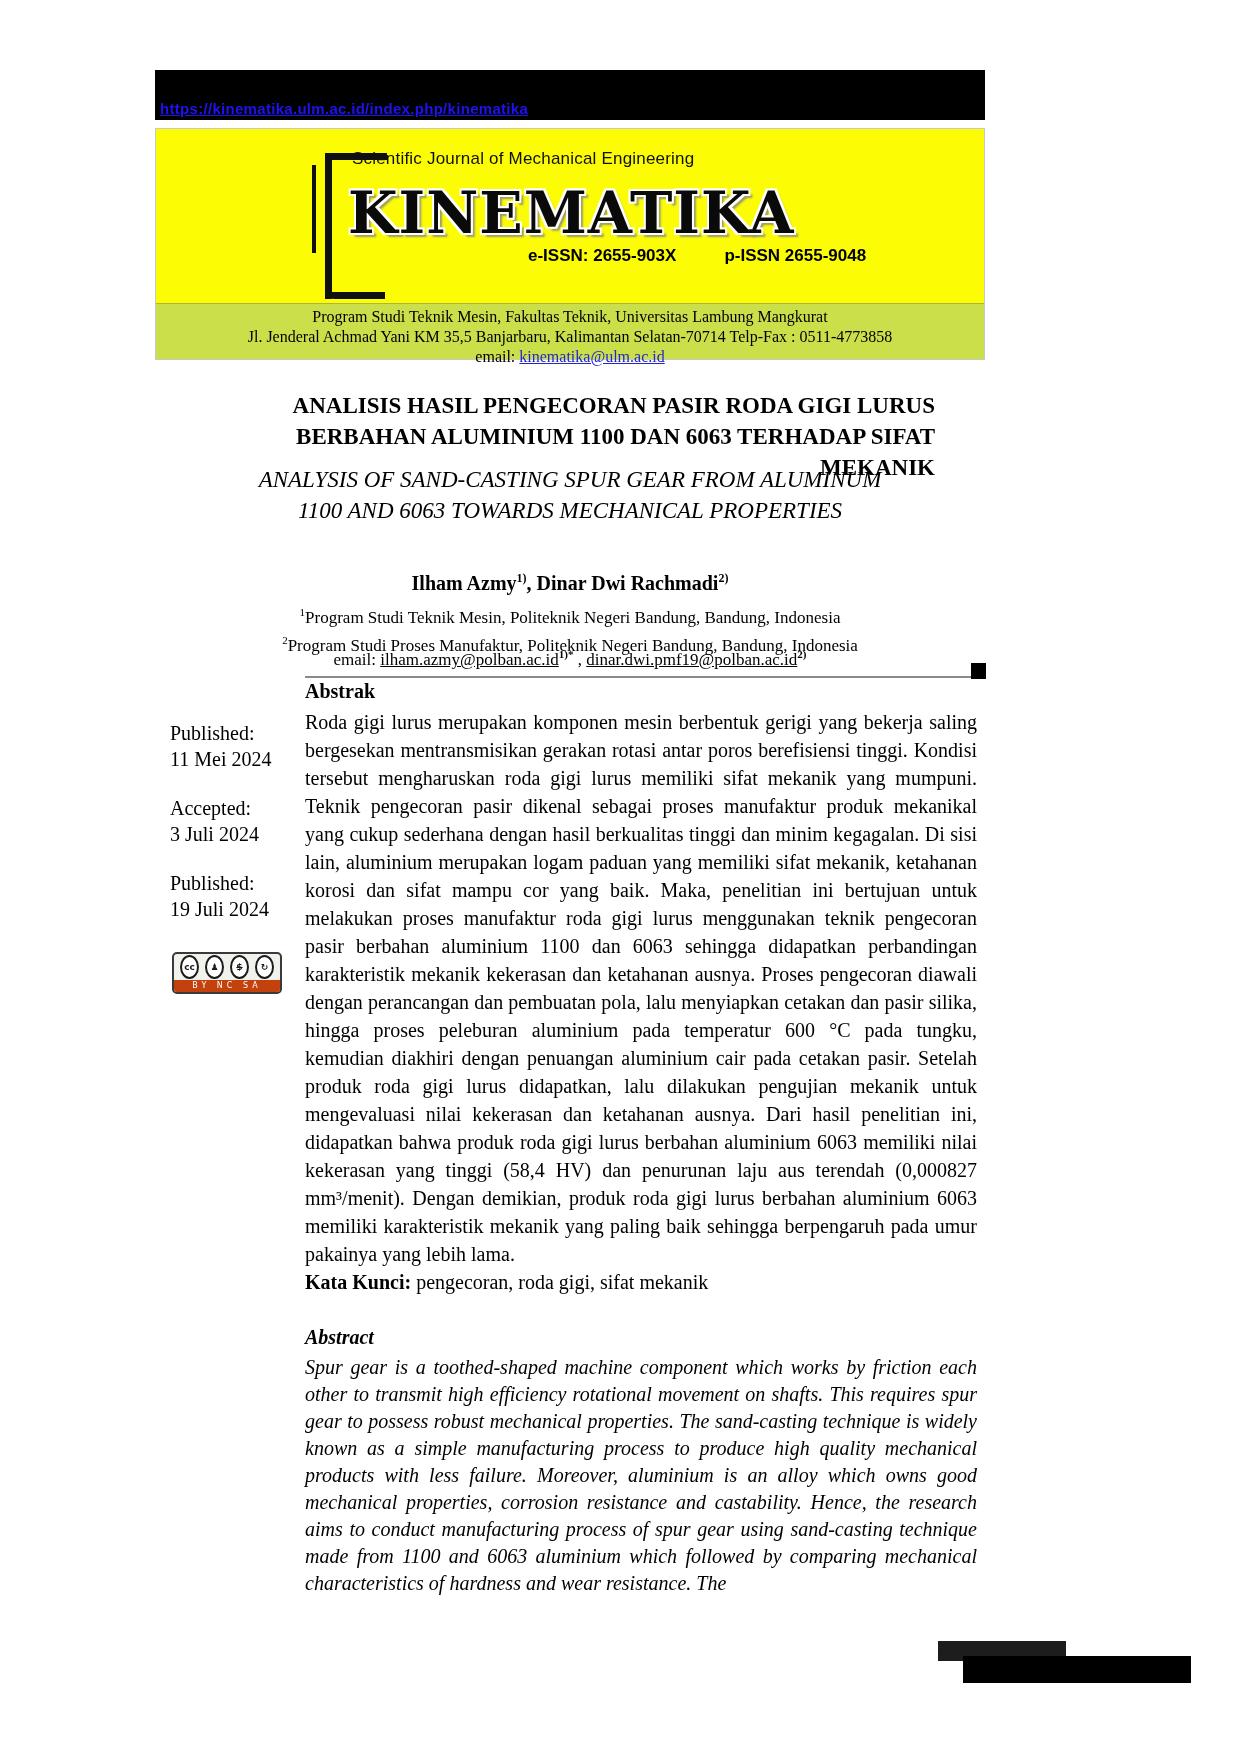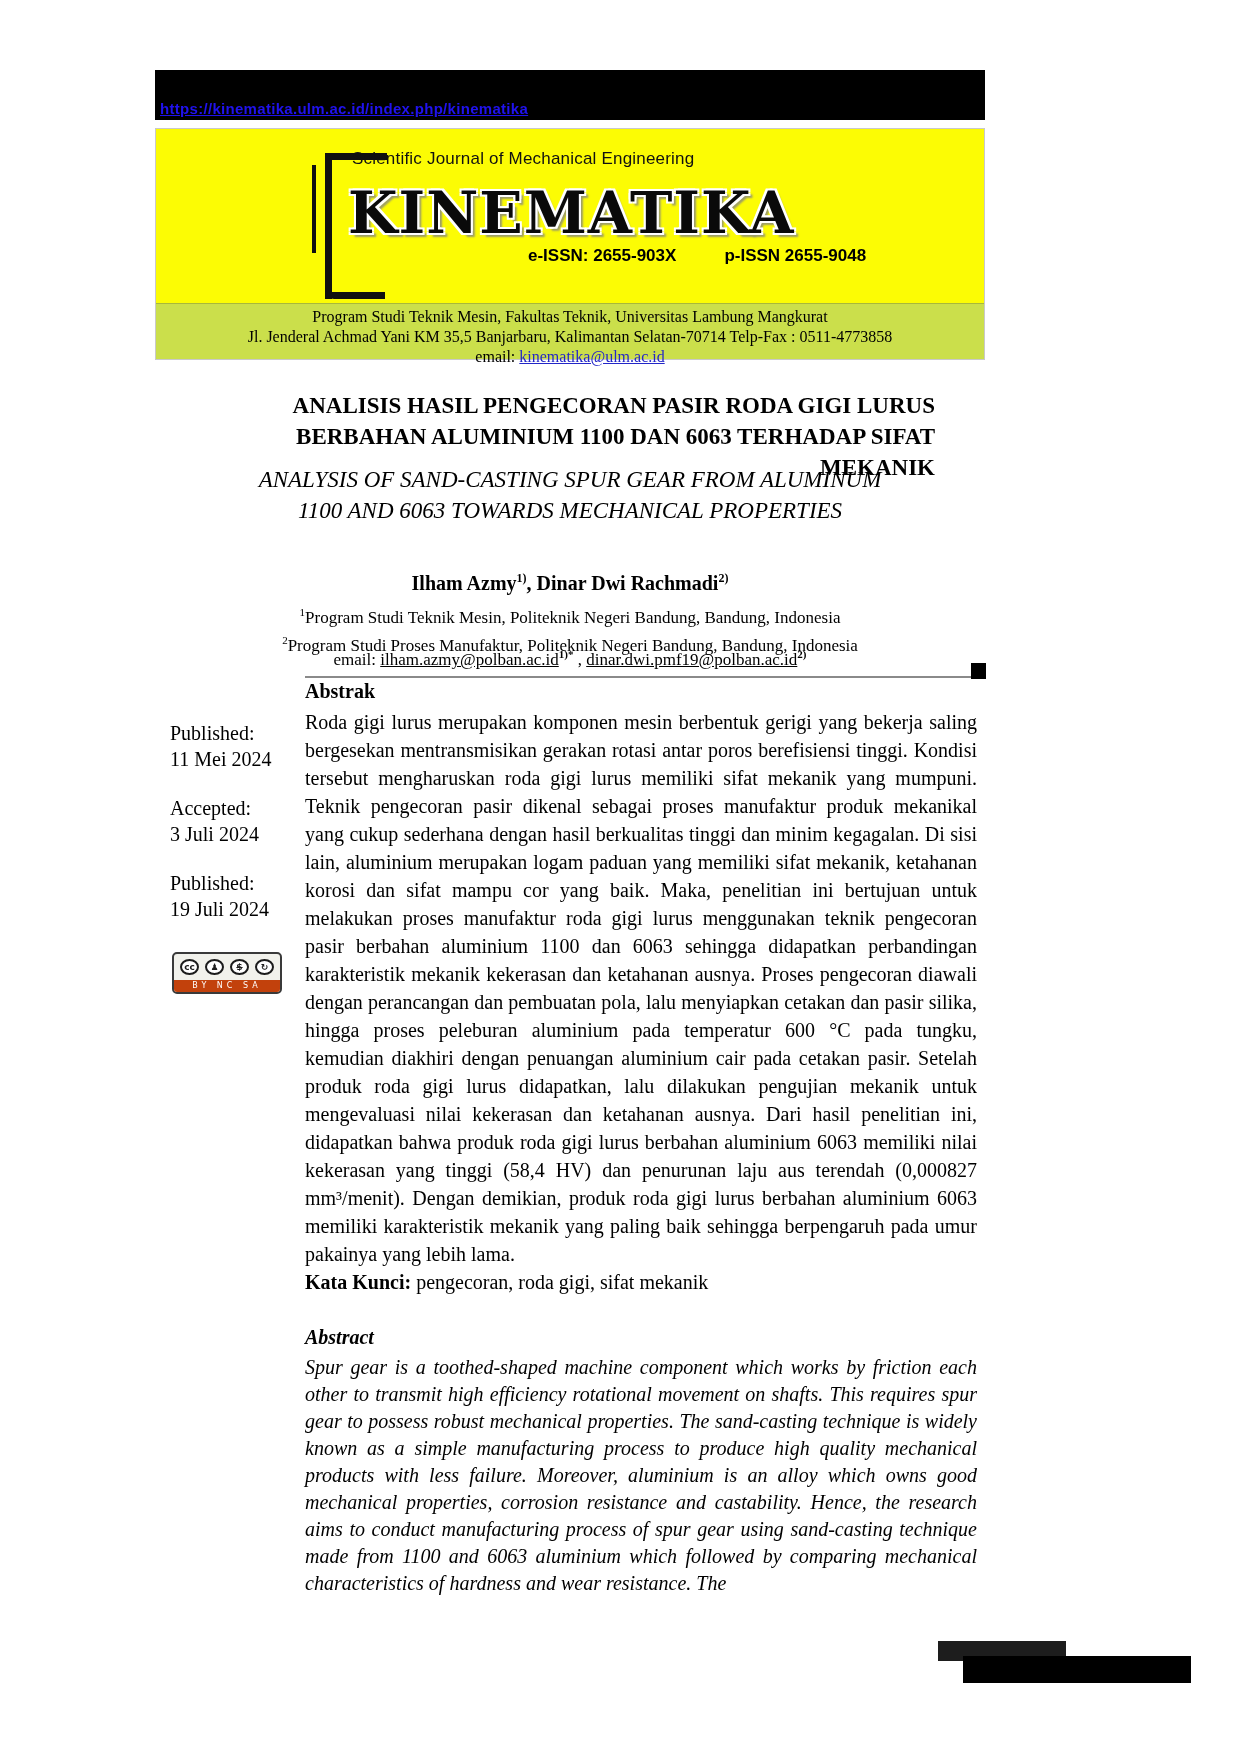--- a/index.html
+++ b/index.html
@@ -64,21 +64,21 @@
   .s1 { top:722px; } .s2 { top:748px; }
   .s3 { top:797px; } .s4 { top:823px; }
   .s5 { top:872px; } .s6 { top:898px; }
   
   .cc-badge {
     position:absolute; left:172px; top:952px; width:110px; height:42px;
     border:2px solid #3a3a3a; border-radius:5px; background:#f2f2ec; overflow:hidden;
   }
   .cc-icons { display:flex; justify-content:space-around; align-items:center; height:26px; padding:0 3px; }
   .cc-circle {
-    width:19px; height:16px; border:2px solid #1c1c1c; border-radius:50%;
+    width:19px; height:24px; border:2px solid #1c1c1c; border-radius:50%;
     font-family:"DejaVu Sans", sans-serif; font-weight:bold; font-size:9px;
     display:flex; align-items:center; justify-content:center; color:#1c1c1c; background:#fff;
   }
   .cc-circle.nc { text-decoration:line-through; }
   .cc-strip {
     height:12px; background:#c2410c; color:#fff; text-align:center;
     font-family:"DejaVu Sans", sans-serif; font-size:8px; line-height:12px; letter-spacing:4px;
   }
   
   .abstract-col { position:absolute; left:305px; top:680px; width:672px; }

